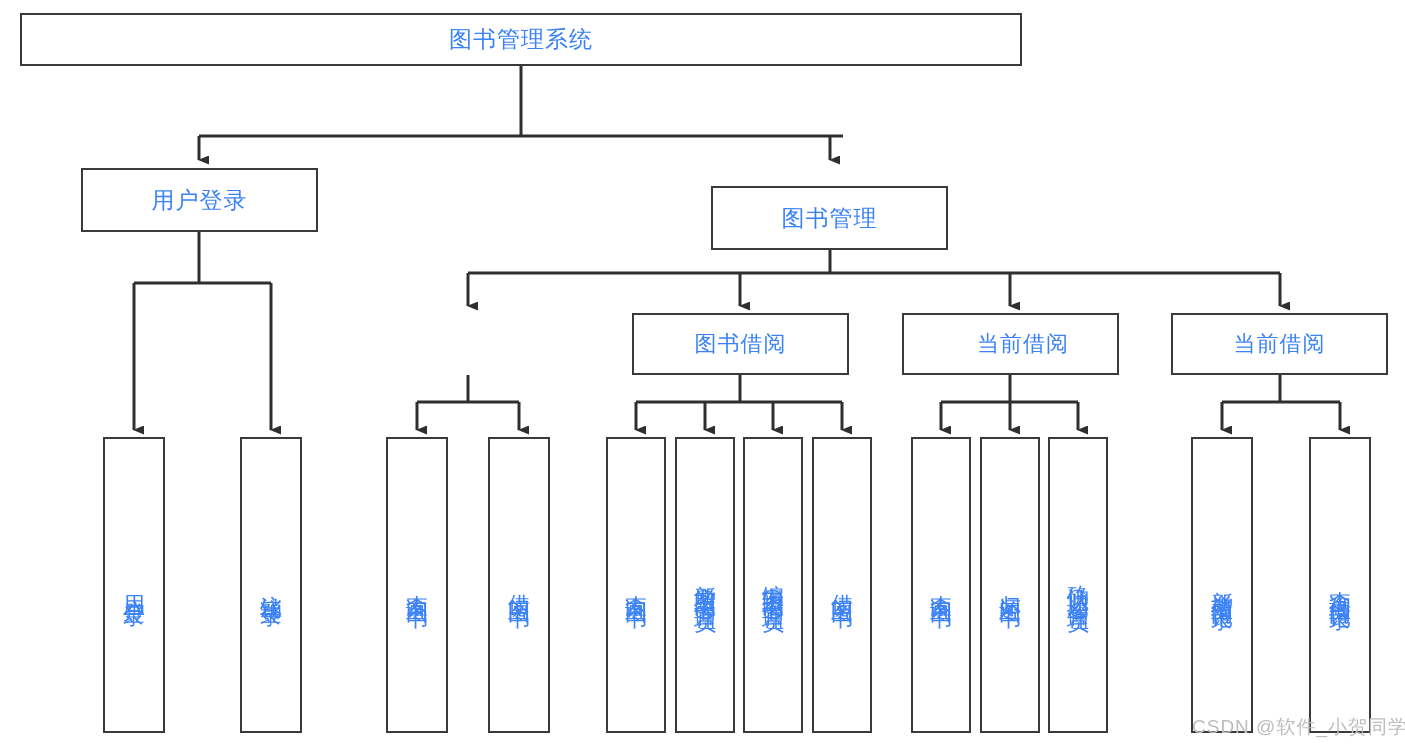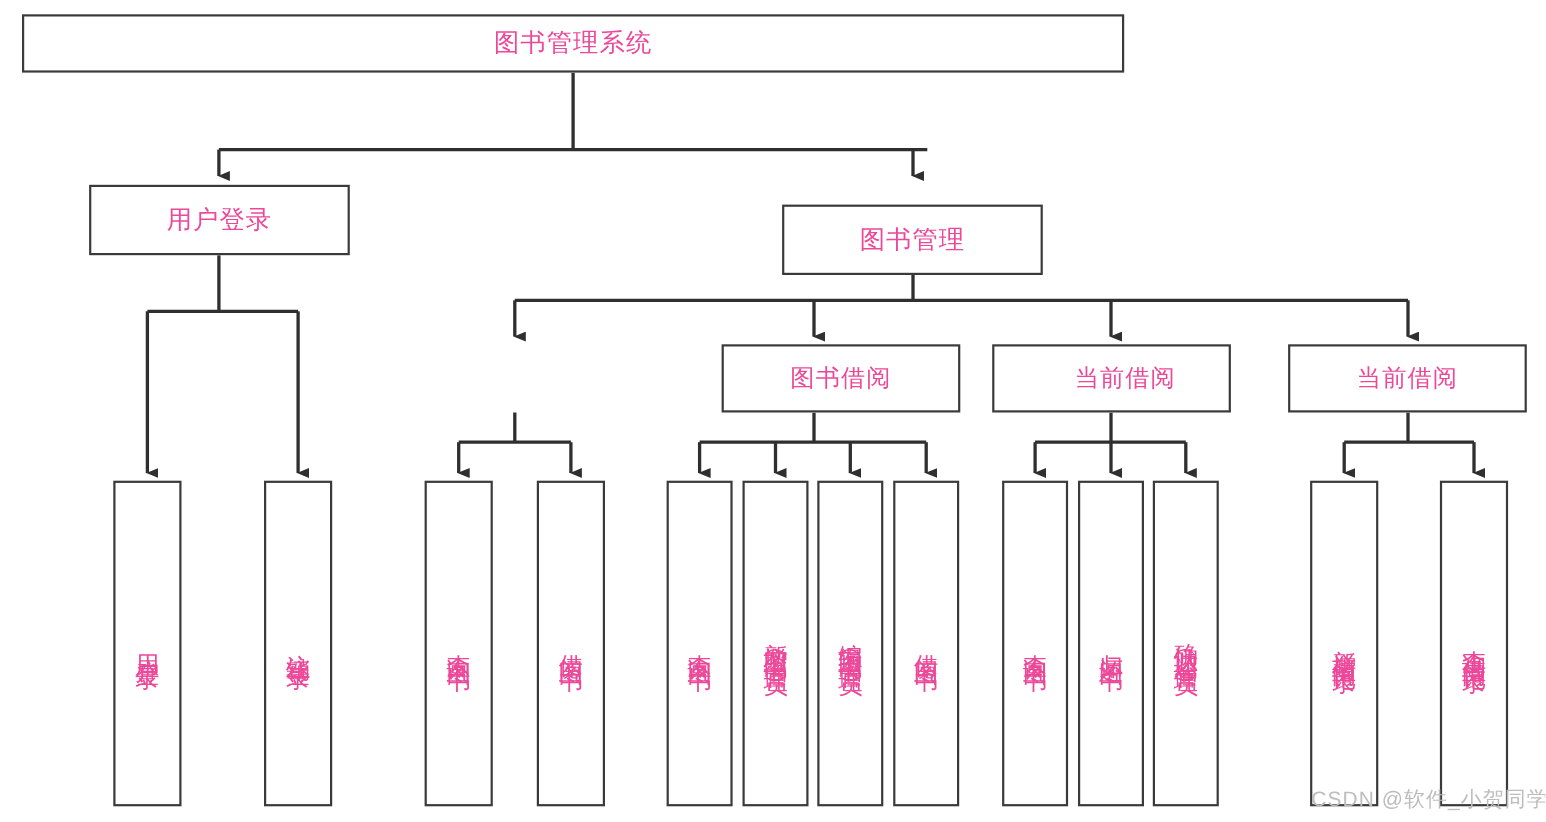--- a/index.html
+++ b/index.html
@@ -28,25 +28,24 @@
     pointer-events: none;
   }
   .node {
     position: absolute;
     box-sizing: border-box;
     background: #ffffff;
     border: 2px solid #3a3a3a;
     display: flex;
     align-items: center;
     justify-content: center;
-    color: #ec4899;
+    color: #3b82f6;
     line-height: 1.22;
     text-align: right;
     z-index: 2;
-    font-family: Liberation Serif, serif;
   }
   .node.root,
   .node.branch {
     font-size: 23px;
     letter-spacing: 1px;
   }
   .node.sub {
     font-size: 22px;
     letter-spacing: 1px;
   }
@@ -138,21 +137,21 @@
     <span class="label">图书管理系统</span>
   </div>
 
   <div class="node branch" style="left:81px; top:168px; width:237px; height:64px;">
     <span class="label">用户登录</span>
   </div>
   <div class="node branch" style="left:711px; top:168px; width:237px; height:64px;margin-top:18px;">
     <span class="label">图书管理</span>
   </div>
 
-  <div class="node sub" style="left:656px; top:313px; width:217px; height:62px;">
+  <div class="node sub" style="left:632px; top:313px; width:217px; height:62px;">
     <span class="label">图书借阅</span>
   </div>
   <div class="node sub" style="left:902px; top:313px; width:217px; height:62px;padding-left:25px;">
     <span class="label">当前借阅</span>
   </div>
   <div class="node sub" style="left:1171px; top:313px; width:217px; height:62px;">
     <span class="label">当前借阅</span>
   </div>
 
   <div class="node leaf" style="left:103px; top:437px; width:62px; height:296px;">

